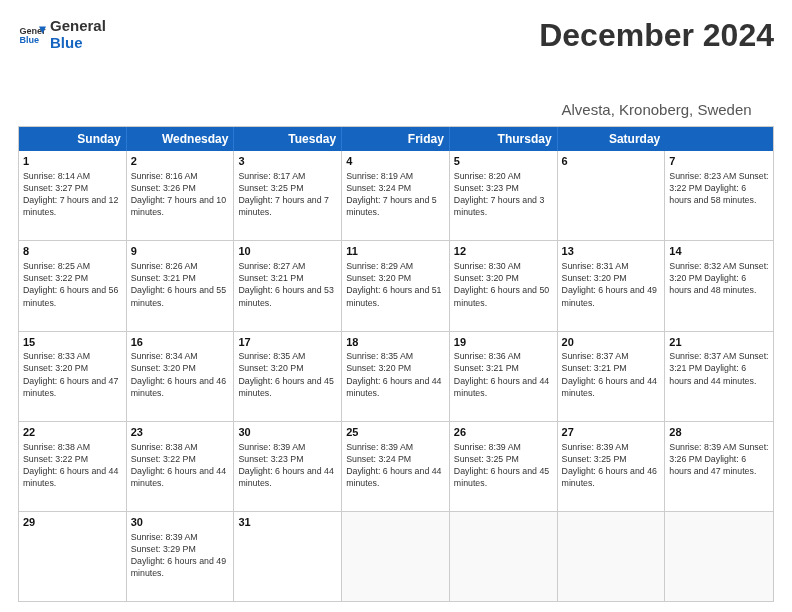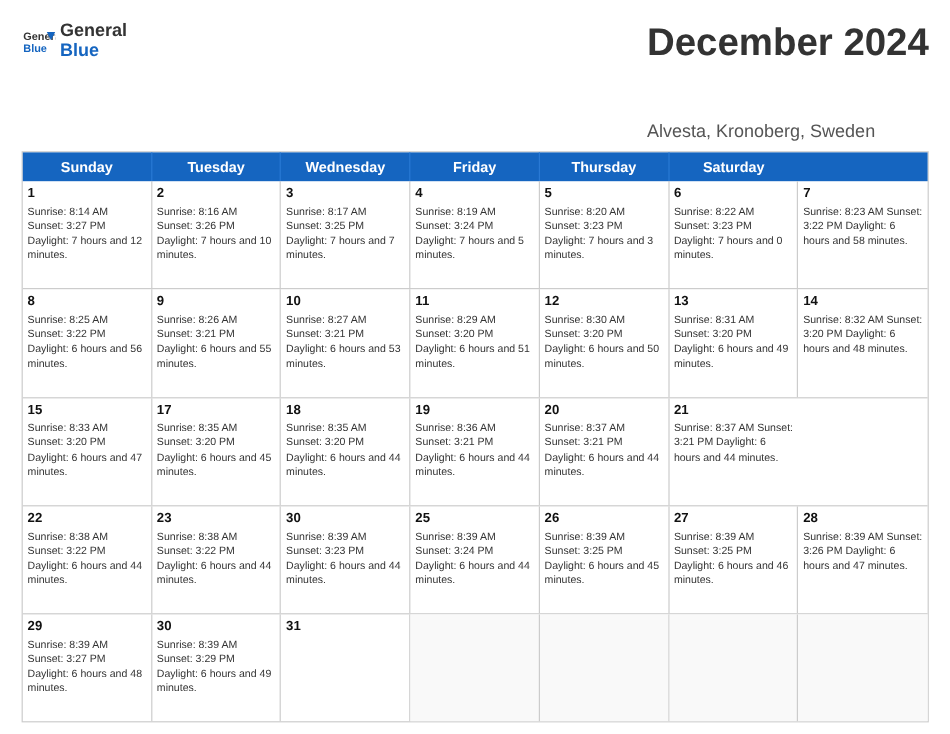--- a/index.html
+++ b/index.html
@@ -26,21 +26,21 @@
     .logo {
       display: flex;
       align-items: center;
       gap: 4px;
     }
     .logo-icon {
       width: 28px;
       height: 28px;
     }
     .title-block {
-      text-align: left;
+      text-align: center;
     }
     .month-title {
       font-size: 32px;
       font-weight: bold;
       color: #333;
       line-height: 1.1;
     }
     .subtitle {
       font-size: 15px;
       color: #555;
@@ -54,21 +54,21 @@
     }
     .cal-header {
       display: grid;
       grid-template-columns: repeat(7, 1fr);
       background: #1565c0;
     }
     .cal-header-cell {
       color: #fff;
       font-size: 12px;
       font-weight: bold;
-      text-align: center;
+      text-align: right;
       padding: 5px 5px;
       border-right: 1px solid #2979d4;
     }
     .cal-header-cell:last-child { border-right: none; }
     .cal-body {
       flex: 1;
       display: flex;
       flex-direction: column;
     }
     .cal-row {
@@ -120,22 +120,22 @@
     </div>
     <div class="title-block">
       <div class="month-title">December 2024</div>
       <div class="subtitle">Alvesta, Kronoberg, Sweden</div>
     </div>
   </div>
 
   <div class="calendar">
     <div class="cal-header" id="cal-header">
         <div class="cal-header-cell">Sunday</div>
+        <div class="cal-header-cell">Wednesday</div>
         <div class="cal-header-cell">Tuesday</div>
-        <div class="cal-header-cell">Wednesday</div>
         <div class="cal-header-cell">Friday</div>
         <div class="cal-header-cell">Thursday</div>
         <div class="cal-header-cell">Saturday</div>
       </div>
     <div class="cal-body" id="cal-body">
         <div class="cal-row">
           <div class="cal-cell">
             <span class="day-num">1</span>
             <div class="cal-cell-text">Sunrise: 8:14 AM
 Sunset: 3:27 PM
@@ -165,24 +165,20 @@
           </div>
           <div class="cal-cell">
             <span class="day-num">5</span>
             <div class="cal-cell-text">Sunrise: 8:20 AM
 Sunset: 3:23 PM
 Daylight: 7 hours
 and 3 minutes.</div>
           </div>
           <div class="cal-cell">
             <span class="day-num">6</span>
-            <div class="cal-cell-text">Sunrise: 8:22 AM
-Sunset: 3:23 PM
-Daylight: 7 hours
-and 0 minutes.</div>
           </div>
           <div class="cal-cell">
             <span class="day-num">7</span>
             <div class="cal-cell-text">Sunrise: 8:23 AM
 Sunset: 3:22 PM
 Daylight: 6 hours
 and 58 minutes.</div>
           </div>
         </div>
         <div class="cal-row">
@@ -238,20 +234,27 @@
         </div>
         <div class="cal-row">
           <div class="cal-cell">
             <span class="day-num">15</span>
             <div class="cal-cell-text">Sunrise: 8:33 AM
 Sunset: 3:20 PM
 Daylight: 6 hours
 and 47 minutes.</div>
           </div>
           <div class="cal-cell">
+            <span class="day-num">16</span>
+            <div class="cal-cell-text">Sunrise: 8:34 AM
+Sunset: 3:20 PM
+Daylight: 6 hours
+and 46 minutes.</div>
+          </div>
+          <div class="cal-cell">
             <span class="day-num">17</span>
             <div class="cal-cell-text">Sunrise: 8:35 AM
 Sunset: 3:20 PM
 Daylight: 6 hours
 and 45 minutes.</div>
           </div>
           <div class="cal-cell">
             <span class="day-num">18</span>
             <div class="cal-cell-text">Sunrise: 8:35 AM
 Sunset: 3:20 PM
@@ -327,24 +330,20 @@
             <span class="day-num">28</span>
             <div class="cal-cell-text">Sunrise: 8:39 AM
 Sunset: 3:26 PM
 Daylight: 6 hours
 and 47 minutes.</div>
           </div>
         </div>
         <div class="cal-row">
           <div class="cal-cell">
             <span class="day-num">29</span>
-            <div class="cal-cell-text">Sunrise: 8:39 AM
-Sunset: 3:27 PM
-Daylight: 6 hours
-and 48 minutes.</div>
           </div>
           <div class="cal-cell">
             <span class="day-num">30</span>
             <div class="cal-cell-text">Sunrise: 8:39 AM
 Sunset: 3:29 PM
 Daylight: 6 hours
 and 49 minutes.</div>
           </div>
           <div class="cal-cell">
             <span class="day-num">31</span>

